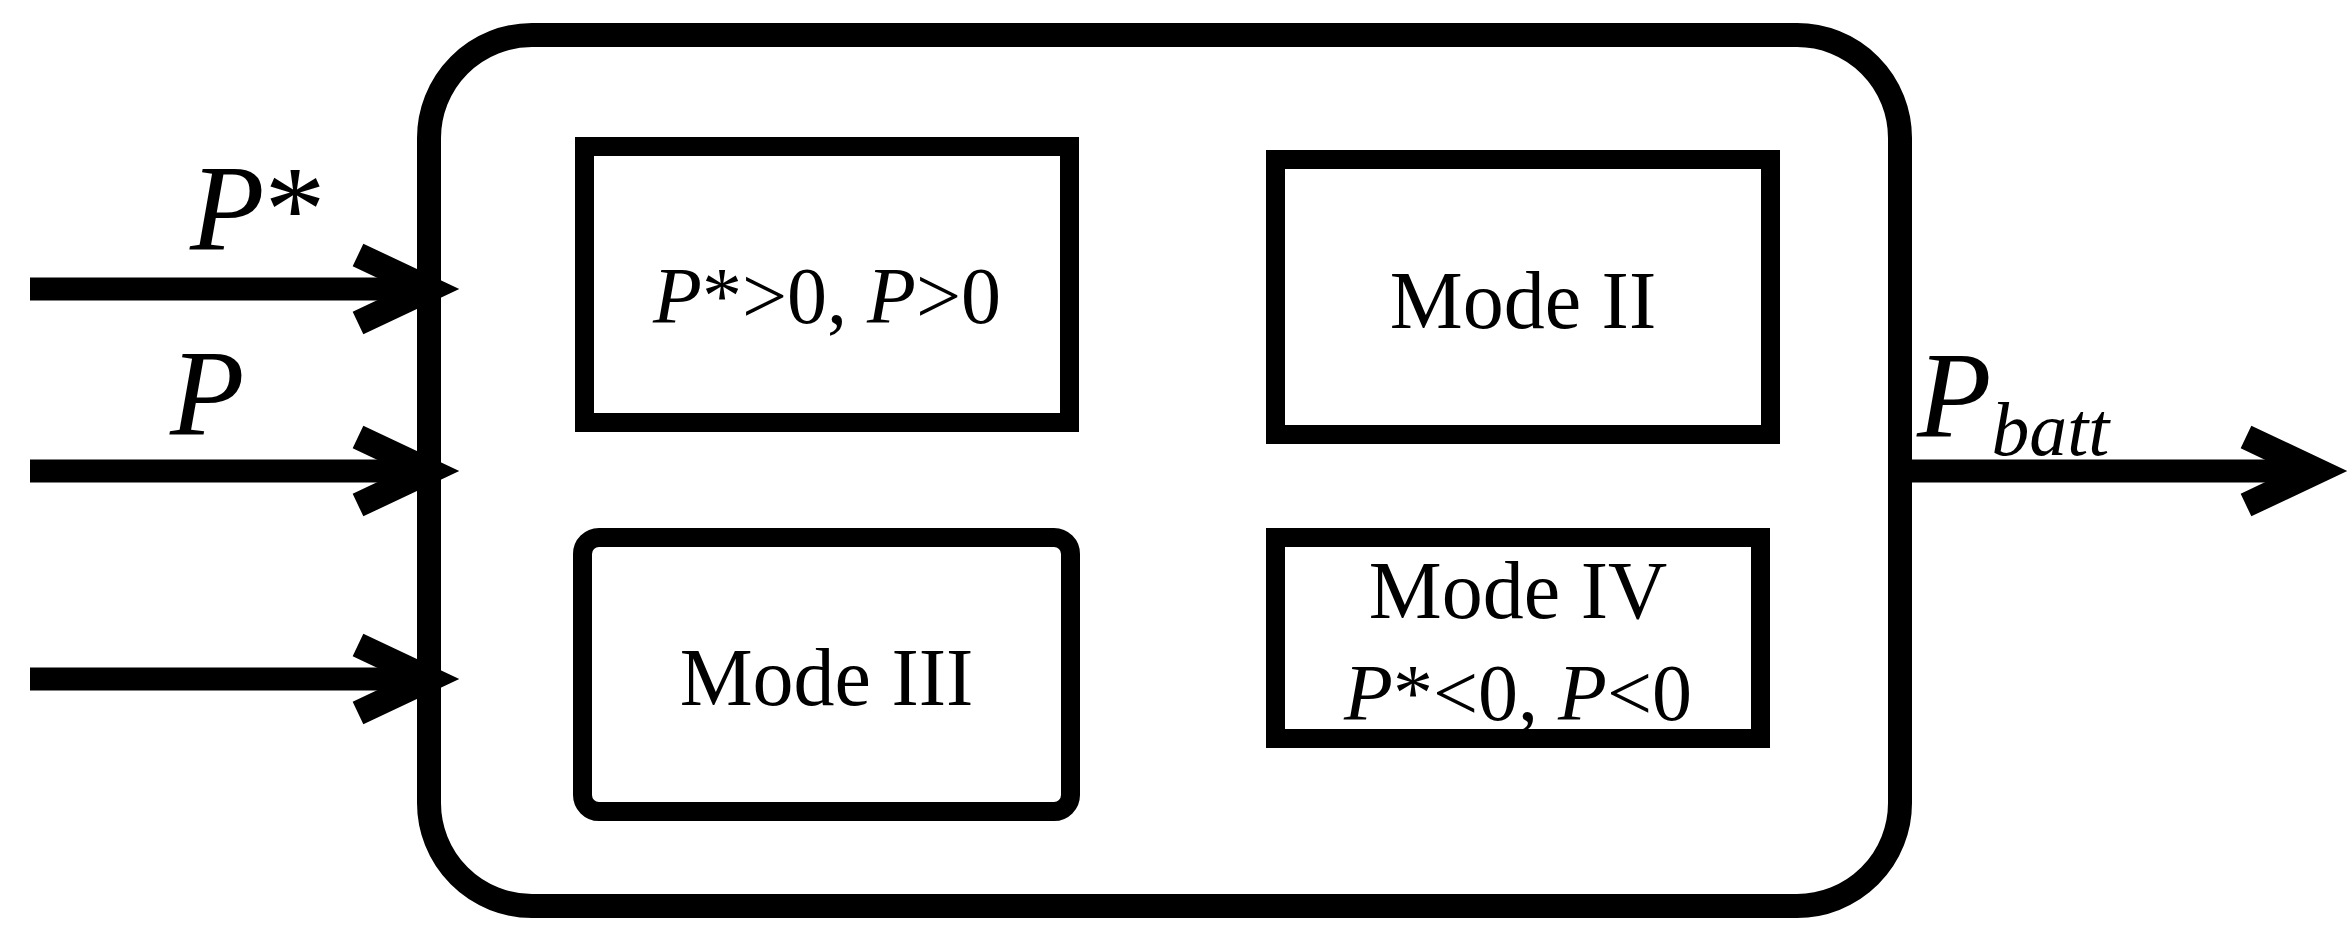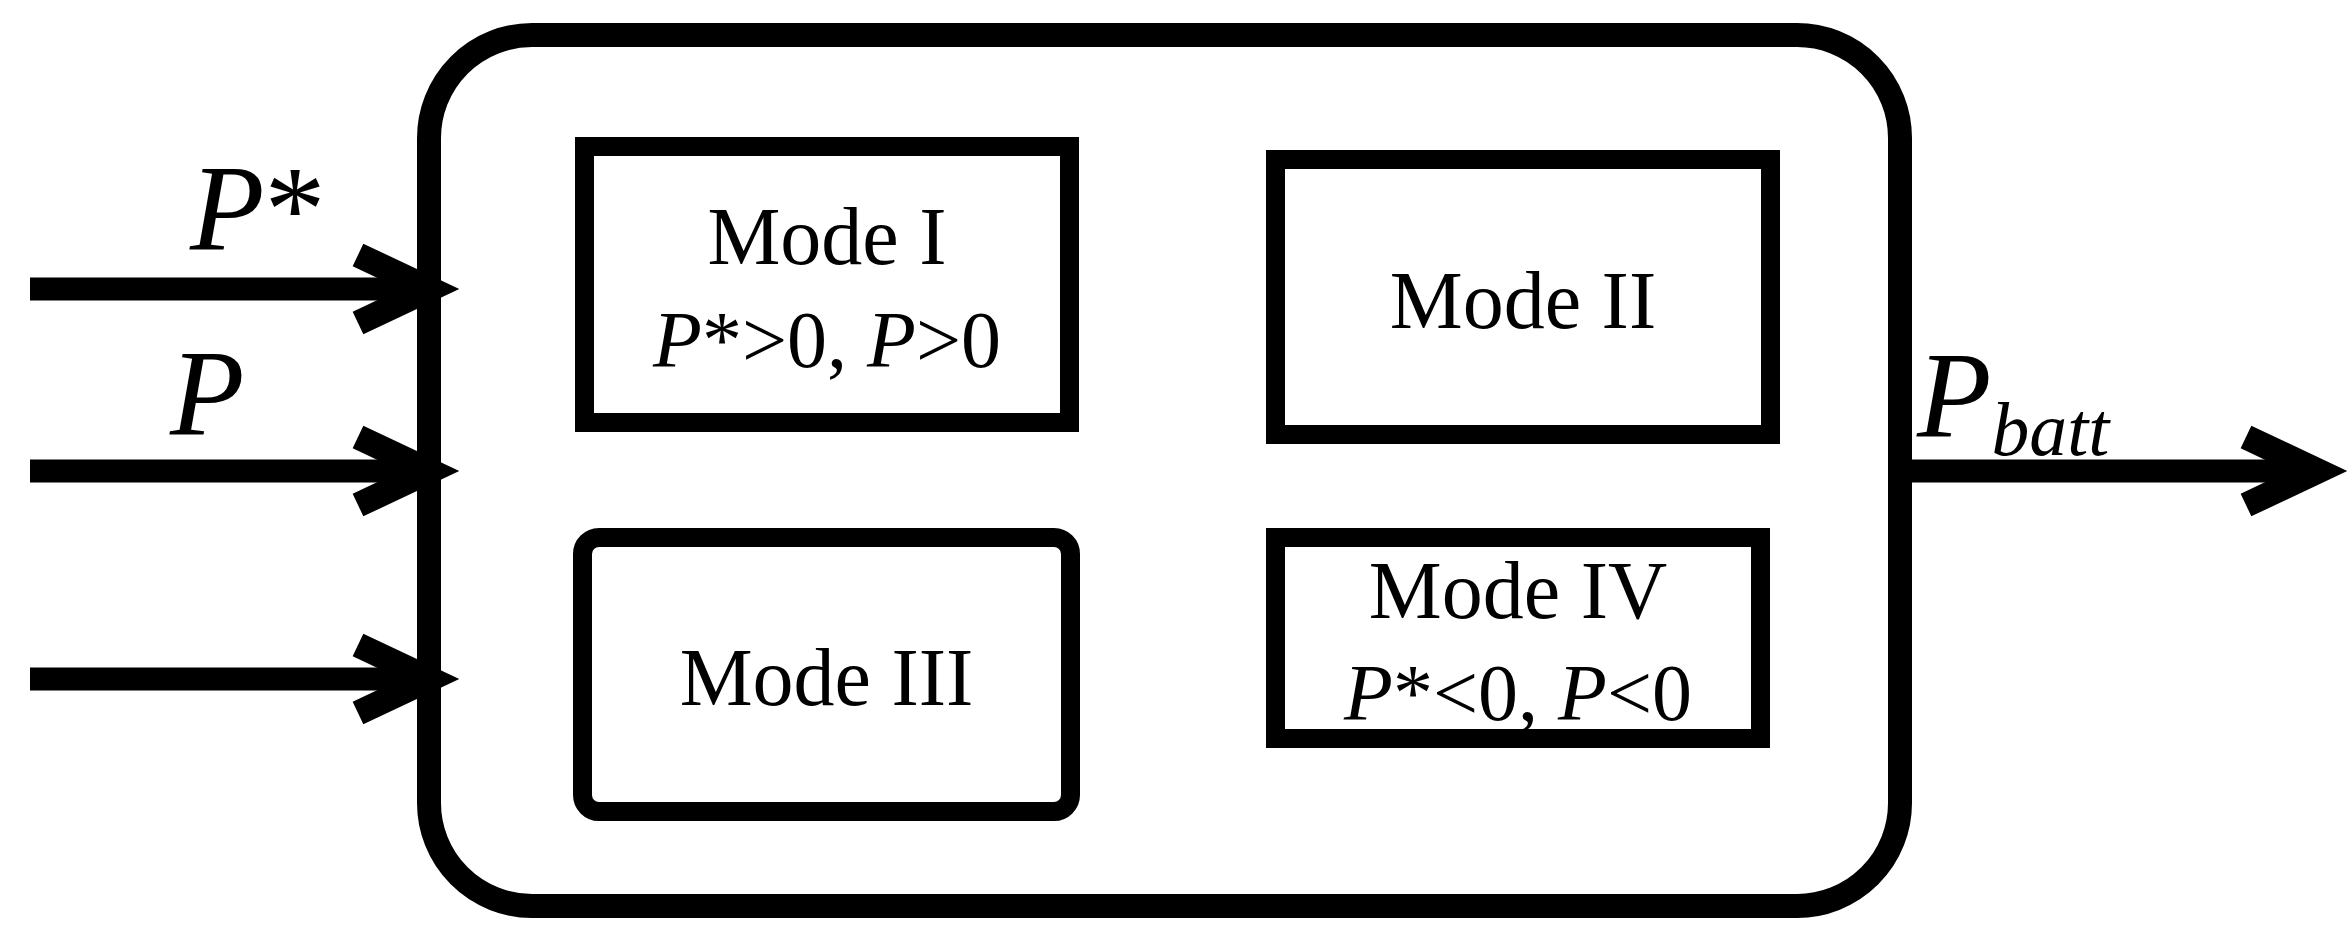--- a/index.html
+++ b/index.html
@@ -79,21 +79,20 @@
   }
 </style>
 </head>
 <body>
 
 <div id="canvas">
 
   <div class="outer-box"></div>
 
   <div class="mode-box m1">
-    <div class="mode-title">Mode I</div>
     <div class="mode-cond"><span class="iv">P</span><span>*&gt;0, </span><span class="iv">P</span><span>&gt;0</span></div>
   </div>
 
   <div class="mode-box m2">
     <div class="mode-title">Mode II</div>
   </div>
 
   <div class="mode-box m3">
     <div class="mode-title">Mode III</div>
   </div>

